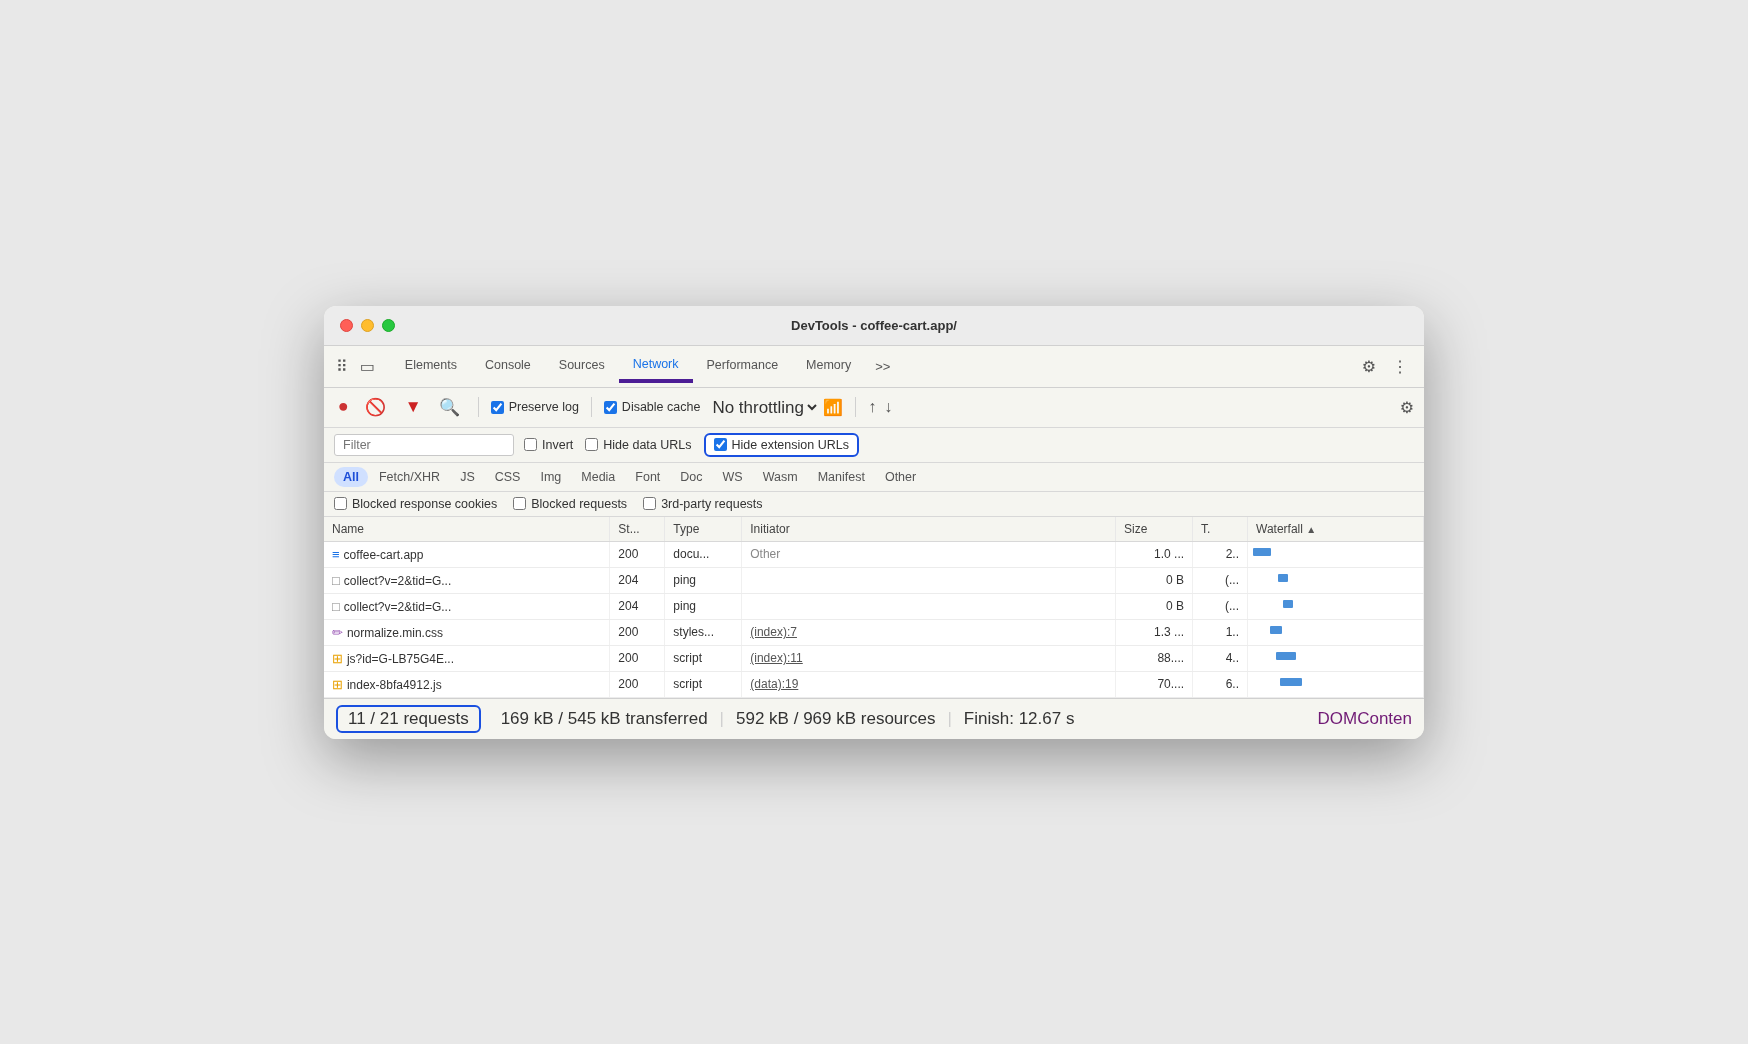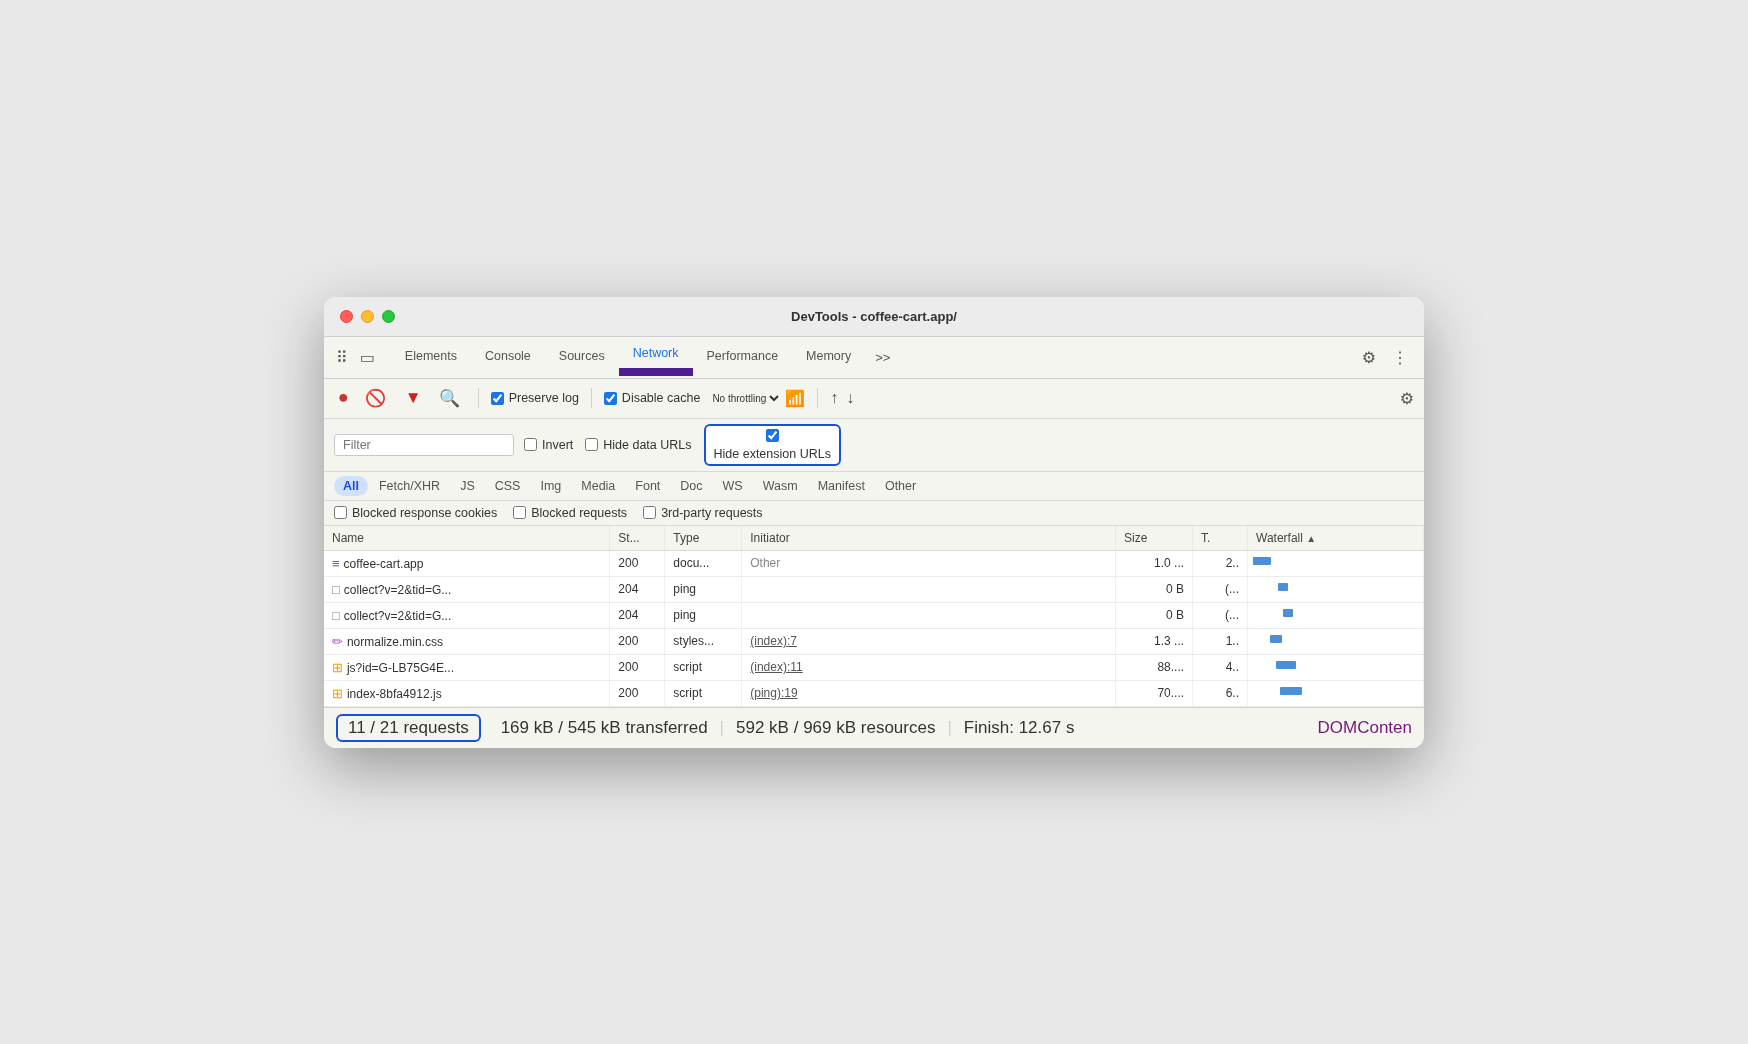--- a/index.html
+++ b/index.html
@@ -62,21 +62,21 @@
     .tab {
       padding: 8px 14px;
       font-size: 12.5px;
       color: #555;
       cursor: pointer;
       border-bottom: 2px solid transparent;
       white-space: nowrap;
     }
     .tab.active {
       color: #1a73e8;
-      border-bottom: 8px solid #4c1d95;
+      border-bottom: 4px solid #4c1d95;
       font-weight: 500;
     }
     .tab-more { padding: 8px 8px; color: #555; font-size: 13px; cursor: pointer; margin-left: 2px; }
     .tab-spacer { flex: 1; }
     .tab-gear { color: #555; font-size: 16px; padding: 4px 8px; cursor: pointer; }
     .tab-dots { color: #555; font-size: 16px; padding: 4px 8px; cursor: pointer; }
     
     .toolbar {
       background: #f5f5f0;
       border-bottom: 1px solid #d8d8d8;
@@ -104,21 +104,21 @@
       font-size: 12.5px;
       color: #333;
     }
     .checkbox-group input[type="checkbox"] { accent-color: #1a73e8; width: 13px; height: 13px; }
     .throttle-wrapper {
       display: flex;
       align-items: center;
       gap: 3px;
     }
     .throttle-dropdown {
-      font-size: 10px;
+      font-size: 17px;
       color: #333;
       background: #f5f5f0;
       border: none;
       cursor: pointer;
     }
     .wifi-icon { font-size: 16px; color: #555; }
     .upload-icon, .download-icon { font-size: 16px; color: #555; cursor: pointer; }
     .settings-icon { font-size: 16px; color: #555; cursor: pointer; margin-left: auto; }
     
     .filter-row {
@@ -146,21 +146,20 @@
       color: #333;
     }
     .hide-ext-wrapper {
       display: flex;
       align-items: center;
       gap: 5px;
       border: 2.5px solid #1a50e0;
       border-radius: 6px;
       padding: 3px 8px;
       background: white;
-      flex-direction: column;
     }
     
     .type-row {
       background: #f5f5f0;
       border-bottom: 1px solid #d8d8d8;
       display: flex;
       align-items: center;
       padding: 4px 10px;
       gap: 2px;
     }
@@ -443,21 +442,21 @@
             <td class="col-size">88....</td>
             <td class="col-time">4..</td>
             <td class="col-waterfall waterfall-cell" style="position: relative;">
               <div class="wf-bar" style="left: 28px; width: 20px;"></div>
             </td>
           </tr>
           <tr>
             <td class="col-name"><span style="color:#e8a000; margin-right:4px; font-size:13px;">⊞</span>index-8bfa4912.js</td>
             <td class="col-status">200</td>
             <td class="col-type">script</td>
-            <td class="col-initiator"><span class="initiator-link">(ping):19</span></td>
+            <td class="col-initiator"><span class="initiator-link">(data):19</span></td>
             <td class="col-size">70....</td>
             <td class="col-time">6..</td>
             <td class="col-waterfall waterfall-cell" style="position: relative;">
               <div class="wf-bar" style="left: 32px; width: 22px;"></div>
             </td>
           </tr>
         </tbody>
     </table>
   </div>
 

